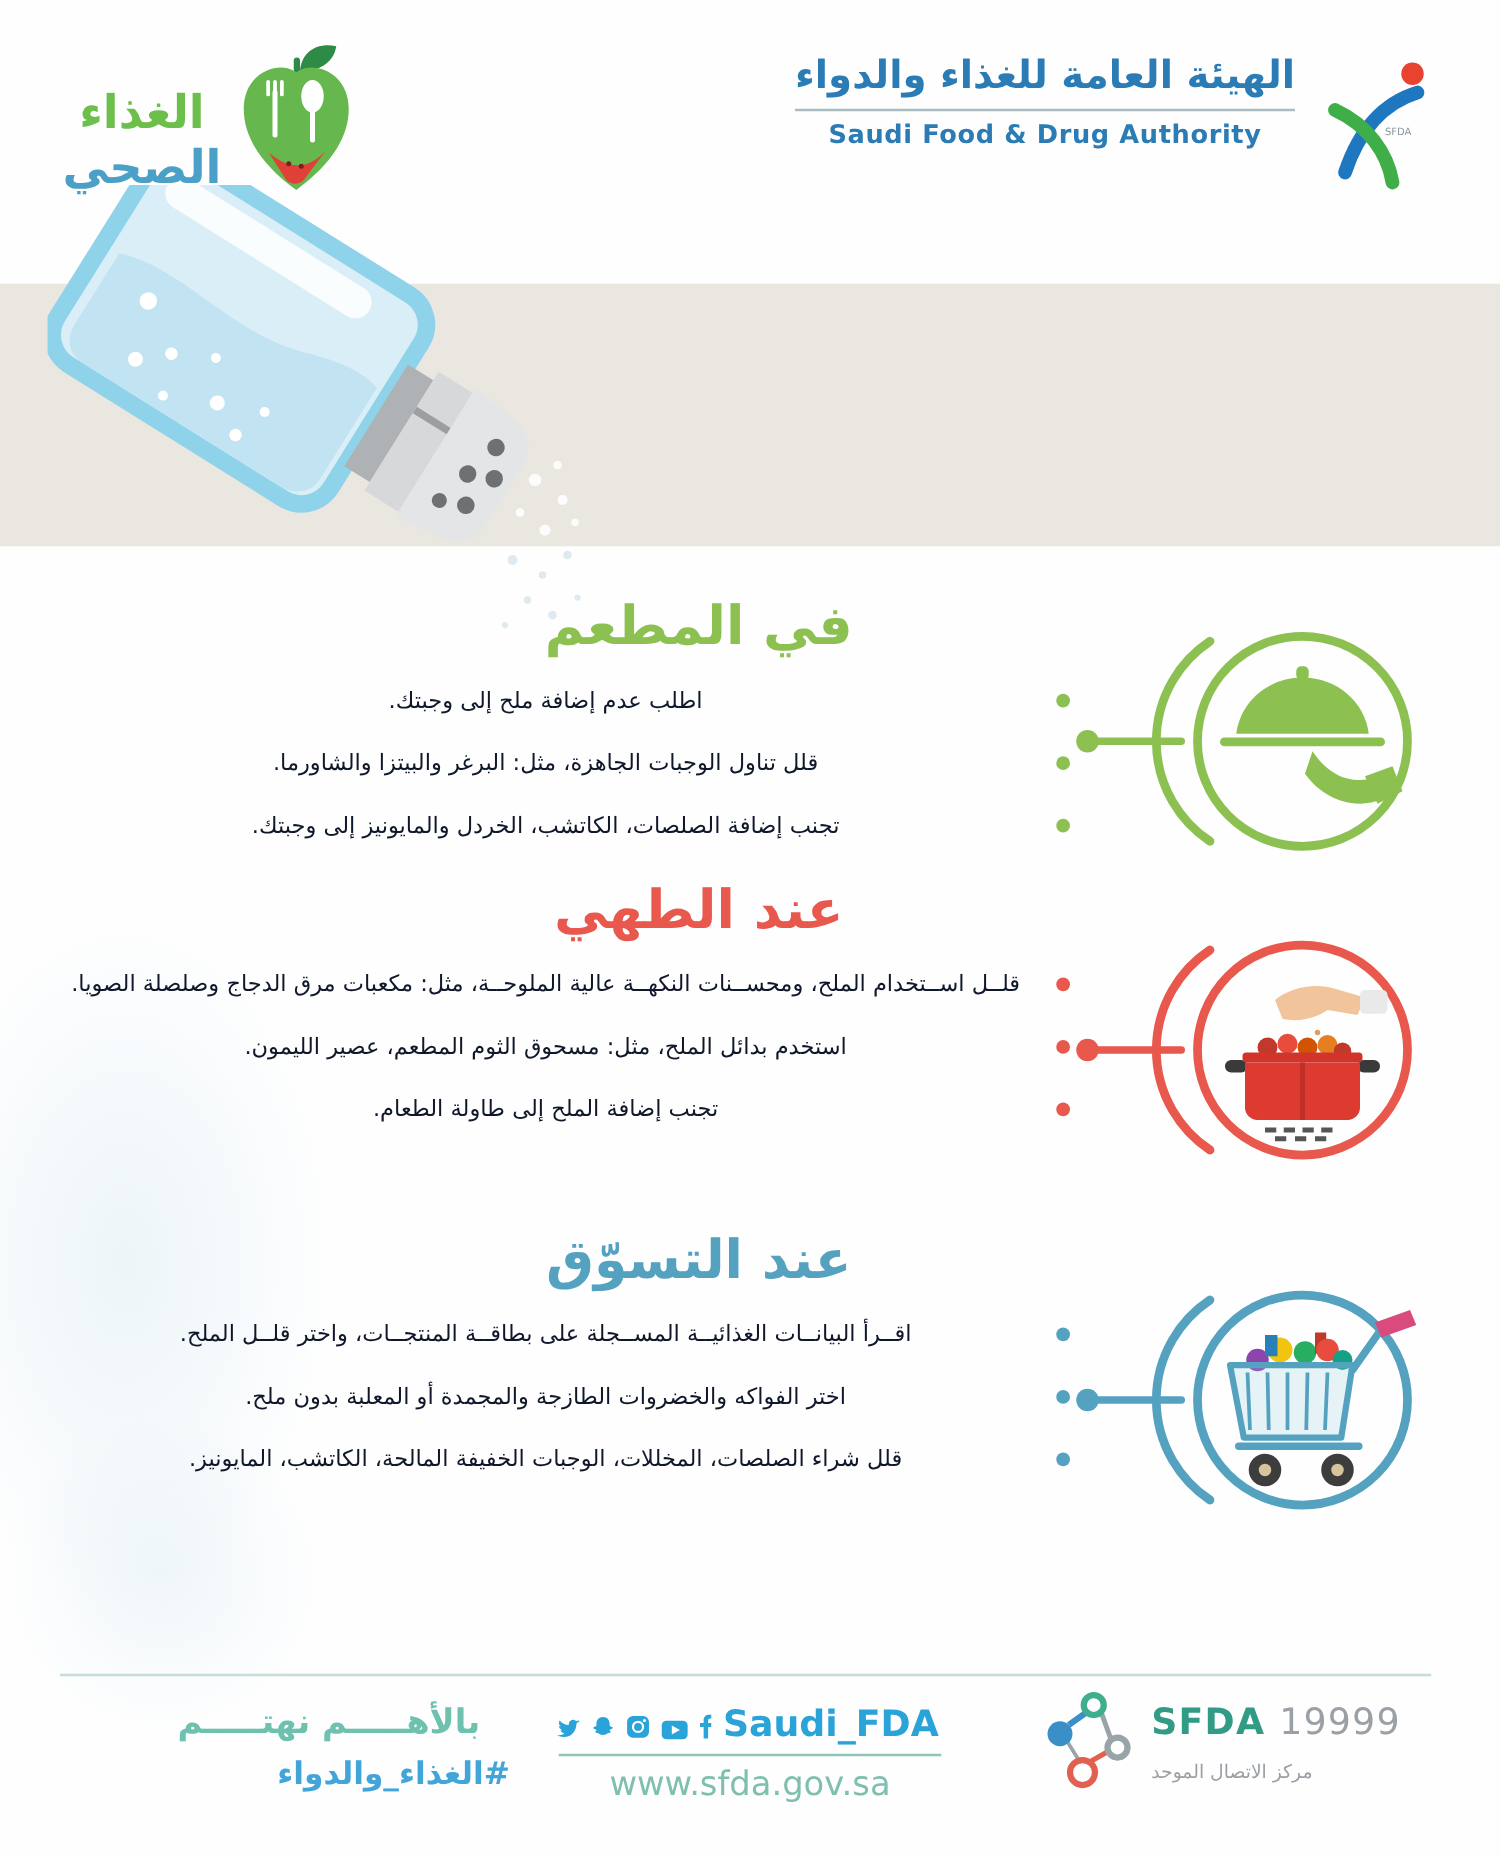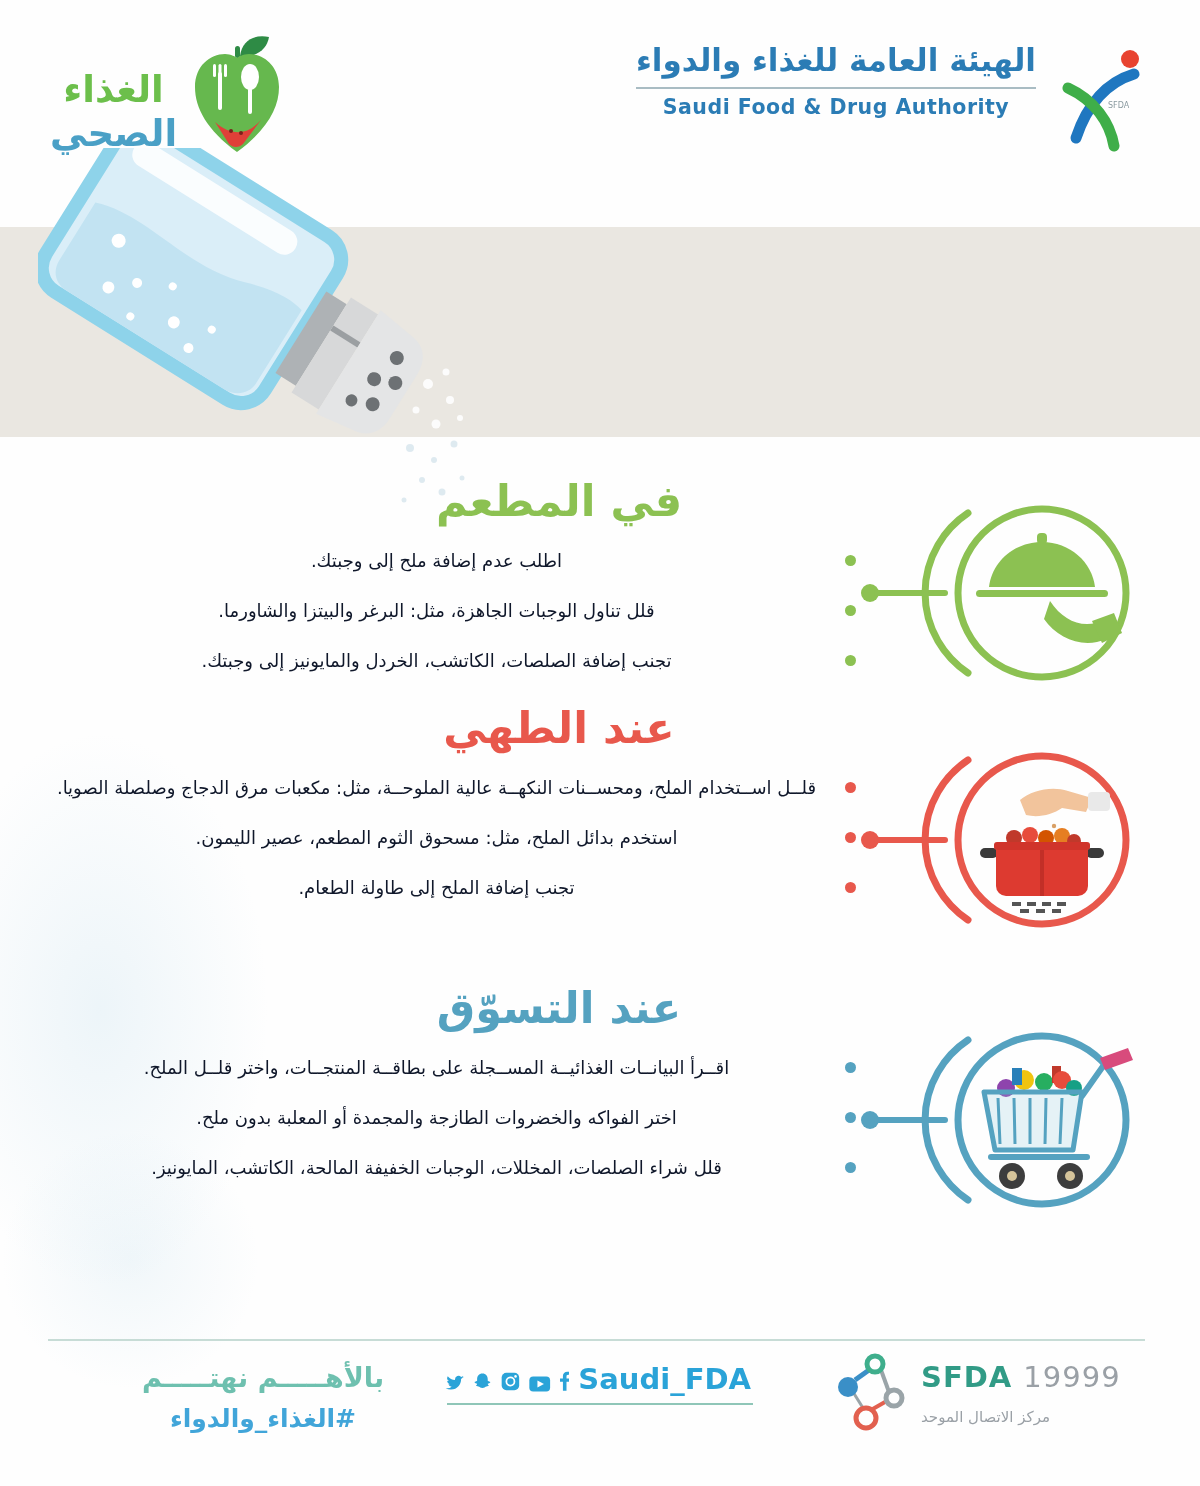--- a/index.html
+++ b/index.html
@@ -33,21 +33,21 @@
   .sec-heading{font-size:43px;font-weight:bold;margin:0 118px 0 0;line-height:62px;}
   .bullets{list-style:none;margin:4px 338px 0 0;padding:0;font-size:18px;color:#0f172a;}
   .bullets li{position:relative;padding-right:25px;line-height:50px;}
   .bdot{position:absolute;right:2px;top:19px;width:11px;height:11px;border-radius:50%;}
   .icon-assembly{position:absolute;right:48px;width:292px;height:204px;}
 
   
   .footer-line{position:absolute;top:1339px;left:48px;right:55px;height:2px;background:#c7dcd6;}
   .footer-left{position:absolute;top:1360px;left:118px;width:290px;text-align:center;direction:rtl;}
   .slogan{color:#6ec0af;font-size:27px;font-weight:bold;line-height:36px;}
-  .hashtag{color:#41a5d9;font-size:25px;font-weight:bold;line-height:34px;margin-top:6px;cursor:pointer;}
+  .hashtag{color:#41a5d9;font-size:25px;font-weight:bold;line-height:34px;margin-top:6px;cursor:pointer;text-align:right;}
   .footer-mid{position:absolute;top:1352px;left:445px;width:310px;text-align:center;}
   .social-row{display:flex;align-items:flex-end;justify-content:center;gap:9px;height:44px;}
   .handle{color:#2aa3d8;font-size:29px;font-weight:bold;margin-right:4px;cursor:pointer;}
   .mid-line{height:2px;background:#8fc6b8;margin:7px 2px 6px 2px;}
   .website{color:#7fbfaf;font-size:27px;line-height:34px;cursor:pointer;}
   .footer-right{position:absolute;top:1350px;left:833px;display:flex;align-items:center;}
   .cc-text{margin-left:10px;}
   .cc-line1{font-size:29px;font-weight:bold;letter-spacing:1px;}
   .cc-sfda{color:#319b86;}
   .cc-num{color:#9aa0a6;font-weight:normal;}
@@ -290,20 +290,21 @@
       <svg class="sicon" width="33" height="24" viewBox="0 0 33 24">
         <rect x="0.5" y="0.5" width="32" height="23" rx="6" fill="#2aa3d8"></rect>
         <path d="M13 6.5 L23 12 L13 17.5 Z" fill="#ffffff"></path>
       </svg>
       <svg class="sicon" width="15" height="30" viewBox="0 0 15 30">
         <path fill="#2aa3d8" d="M10 30V16h4.4l.6-5H10V8c0-1.5.5-2.6 2.7-2.6H15V.9C14.5.8 12.9.7 11.2.7 7.2.7 4.5 3.1 4.5 7.4V11H0v5h4.5v14H10z"></path>
       </svg>
       <span class="handle">Saudi_FDA</span>
     </div>
     <div class="mid-line"></div>
+    <div class="website">www.sfda.gov.sa</div>
   </div>
 
   <div class="footer-right">
     <svg width="78" height="86" viewBox="0 0 78 86">
       <line x1="22" y1="30" x2="36" y2="20" stroke="#3a8fc7" stroke-width="5"></line>
       <line x1="48" y1="20" x2="56" y2="42" stroke="#9aa4a8" stroke-width="4"></line>
       <line x1="38" y1="60" x2="52" y2="52" stroke="#e2604f" stroke-width="4"></line>
       <line x1="20" y1="42" x2="30" y2="58" stroke="#9aa4a8" stroke-width="3"></line>
       <circle cx="42" cy="14" r="8" fill="none" stroke="#3fae8c" stroke-width="5"></circle>
       <circle cx="15" cy="37" r="10" fill="#3a8fc7"></circle>

